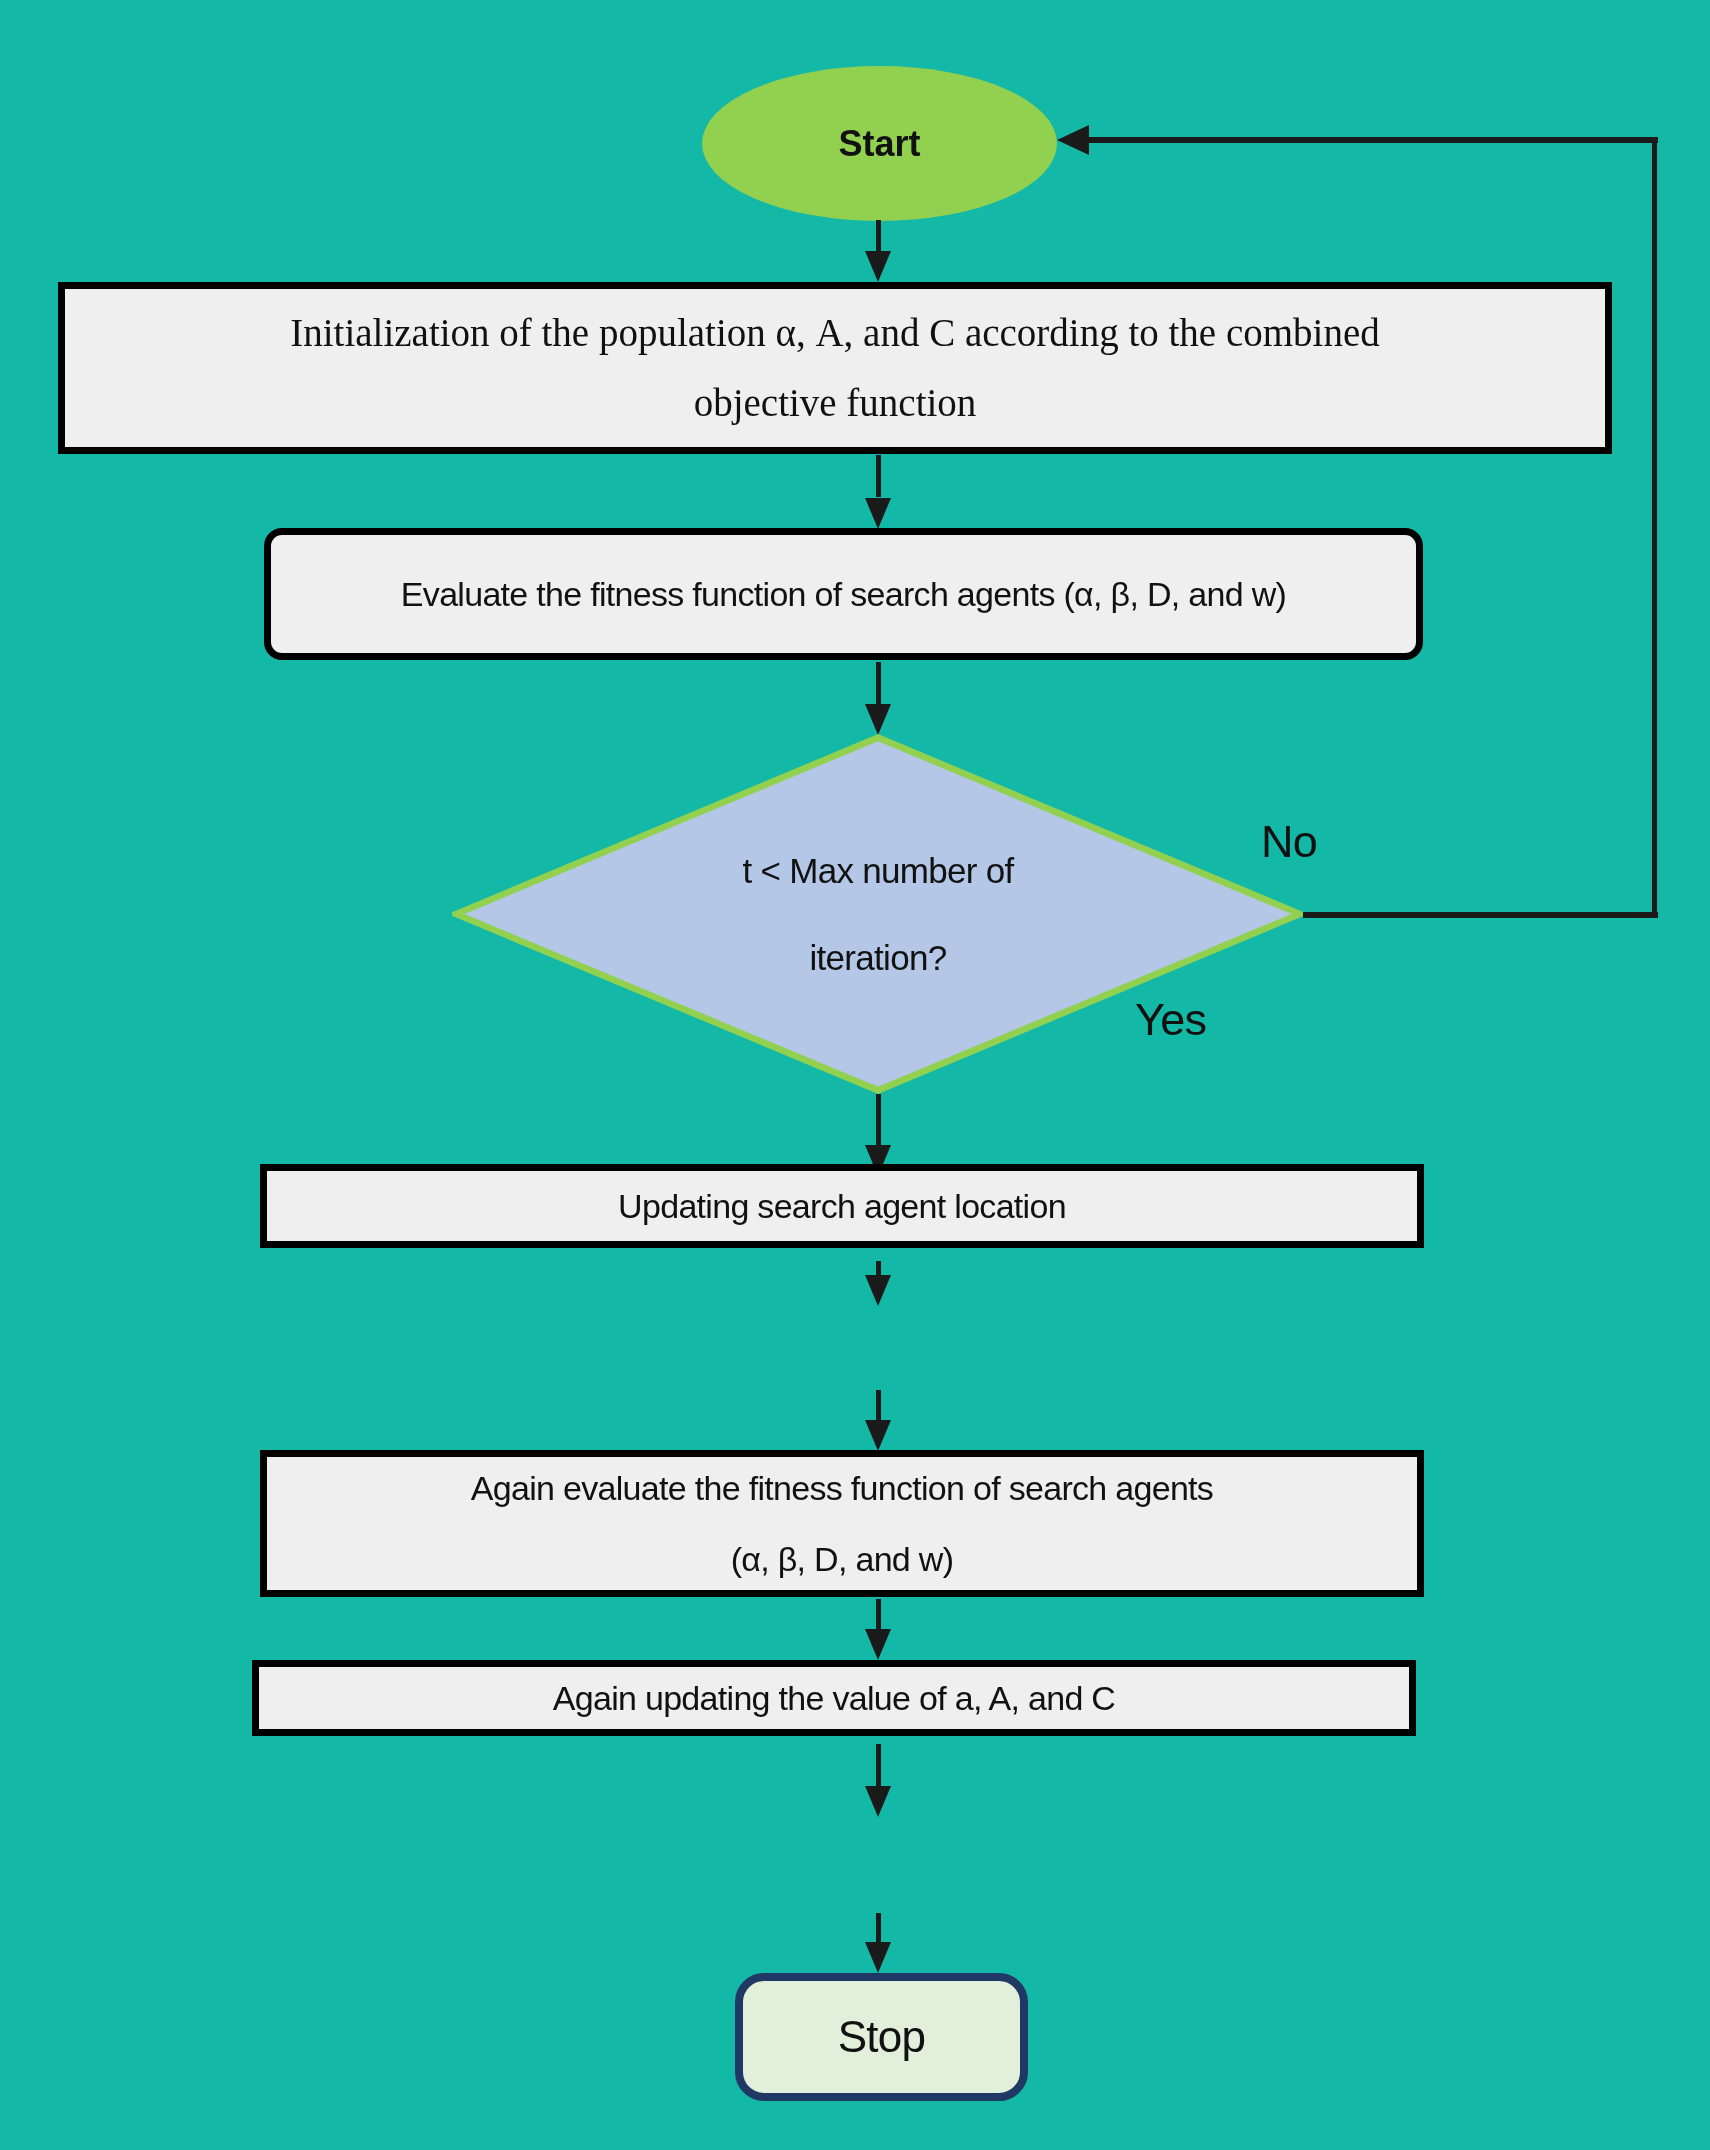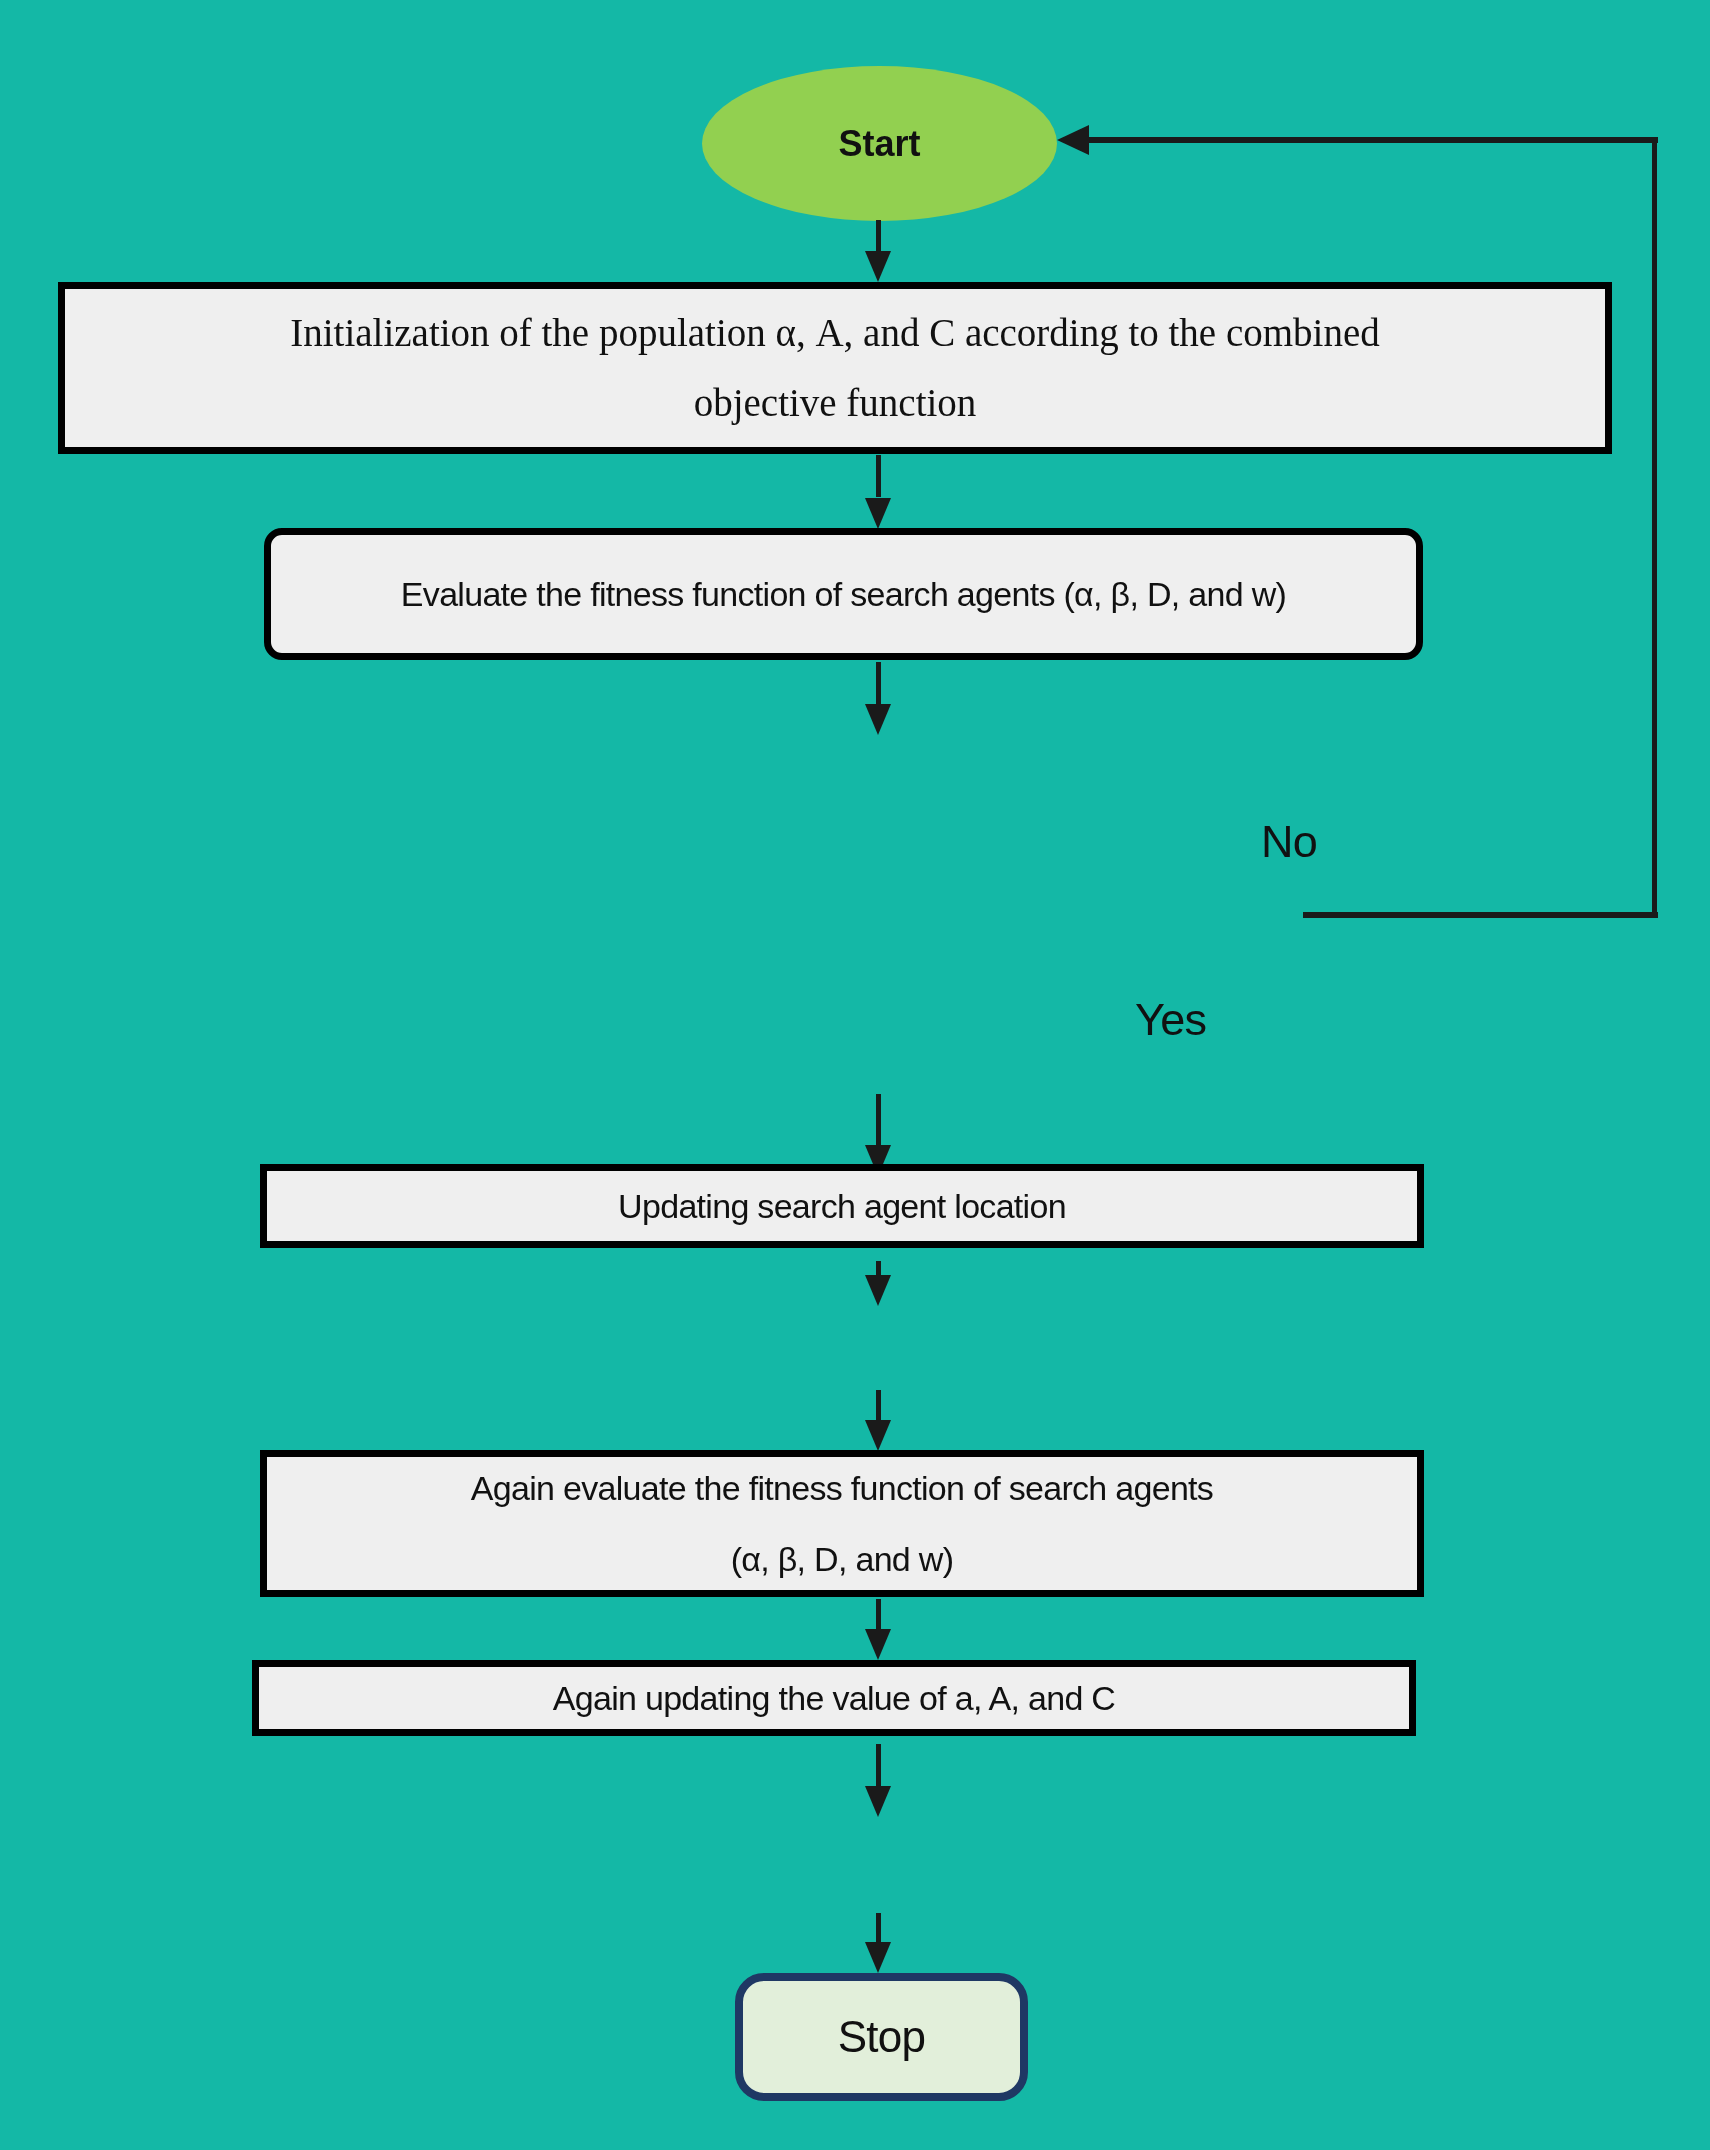--- a/index.html
+++ b/index.html
@@ -119,20 +119,29 @@
   <div class="vline x-mid" style="top:455px; height:42px;"></div>
   <div class="head-down head-x-mid" style="top:498px;"></div>
 
   <div class="node process" id="box-evaluate">
     <span>Evaluate the fitness function of search agents (α, β, D, and w)</span>
   </div>
 
   <div class="vline x-mid" style="top:662px; height:42px;"></div>
   <div class="head-down head-x-mid" style="top:704px;"></div>
 
+  <div class="decision">
+    <svg width="852" height="360" viewBox="0 0 1168 494">
+      <polygon points="584,5 1163,247 584,489 5,247" fill="#b4c7e7" stroke="#92d050" stroke-width="9"></polygon>
+    </svg>
+    <div class="decision-text">
+      <span>t &lt; Max number of</span>
+      <span>iteration?</span>
+    </div>
+  </div>
 
   <div class="branch-label" id="label-no">No</div>
   <div class="branch-label" id="label-yes">Yes</div>
 
   <div class="hline" style="left:1303px; top:912px; width:355px;"></div>
   <div class="vline" style="left:1652px; top:137px; height:781px;"></div>
   <div class="hline" style="left:1087px; top:137px; width:571px;"></div>
   <div class="head-left" style="left:1057px; top:125px;"></div>
 
   <div class="vline x-mid" style="top:1094px; height:51px;"></div>

